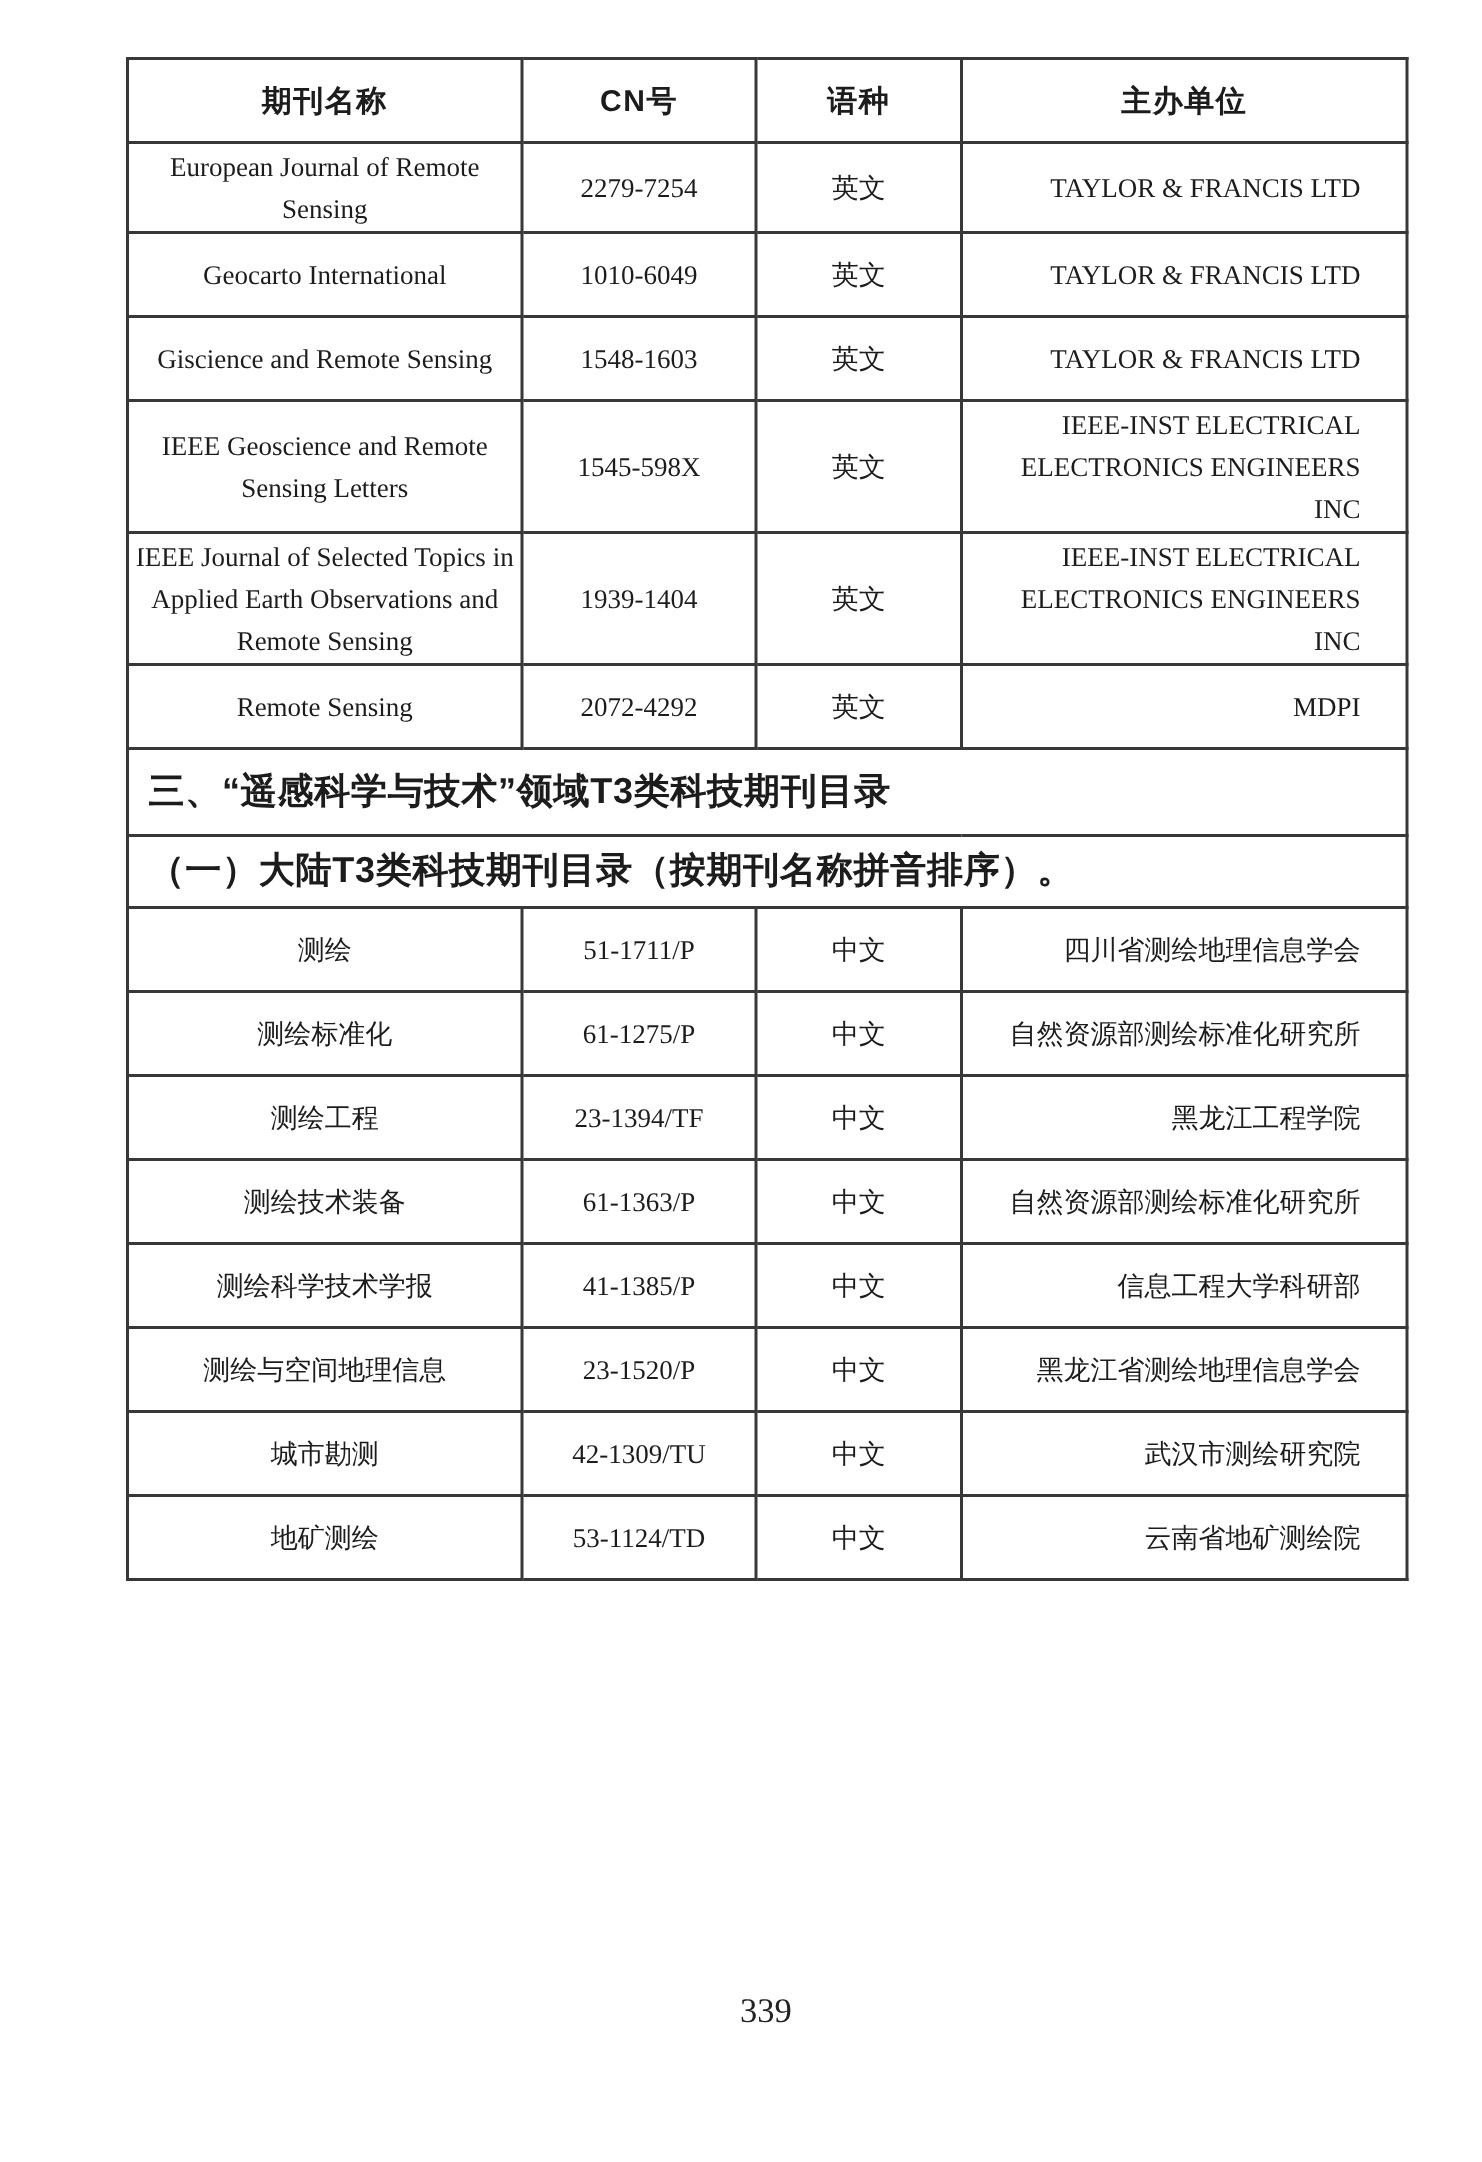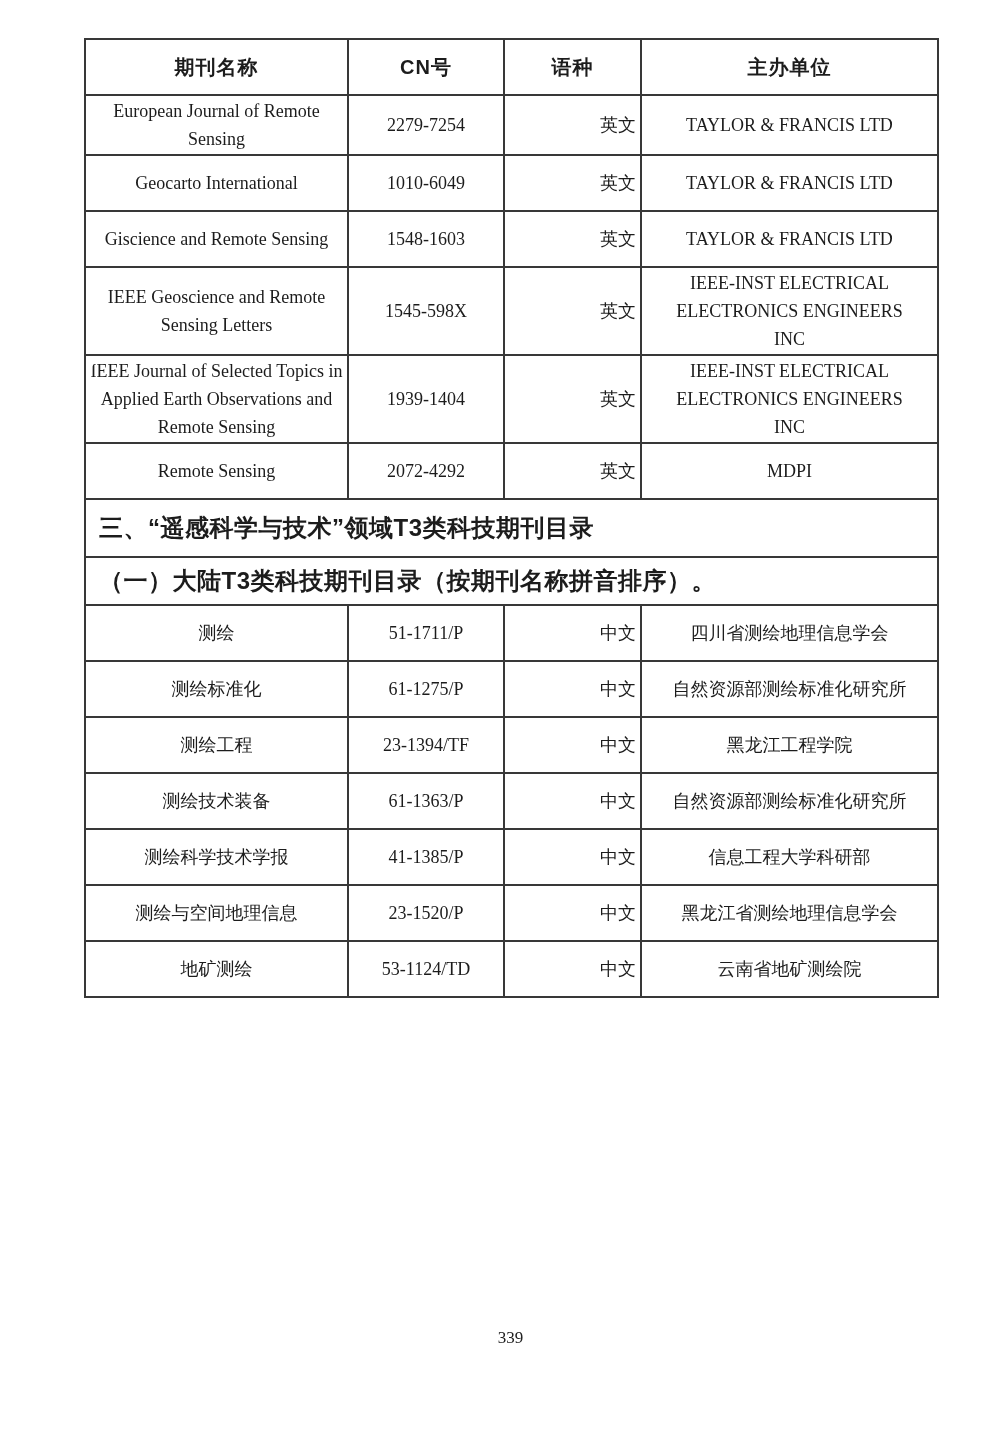--- a/index.html
+++ b/index.html
@@ -40,39 +40,39 @@
     letter-spacing: 1px;
   }
   .journal-table td {
     font-size: 18px;
     line-height: 28px;
     height: 52px;
     padding: 1px 8px;
   }
   td.journal-name-cell { padding: 1px 4px; border-radius: 26px; }
   td.cn-number-cell    { padding: 1px 4px; }
-  td.language-cell     { padding: 1px 4px; text-align: right; }
-  td.organization-cell { padding: 1px 30px; }
+  td.language-cell     { padding: 1px 4px; }
+  td.organization-cell { padding: 1px 30px; text-align: right; }
   tr.section-row td {
     font-family: "Liberation Sans", "DejaVu Sans", sans-serif;
     font-weight: bold;
     font-size: 24px;
     text-align: left;
     padding: 1px 6px 1px 13px;
     letter-spacing: 0.5px;
   }
   tr.section-row-8  td { height: 54px; }
   tr.section-row-9  td { height: 44px; }
   .page-number {
     position: absolute;
     left: 84px;
     width: 853px;
     top: 1328px;
     text-align: center;
-    font-size: 17px;
+    font-size: 23px;
     color: #222222;
   }
 </style>
 </head>
 <body>
 
 <div class="page">
 
   <table class="journal-table">
     <colgroup>
@@ -162,20 +162,26 @@
           <td class="language-cell">中文</td>
           <td class="organization-cell">信息工程大学科研部</td>
         </tr>
         <tr class="entry-row">
           <td class="journal-name-cell">测绘与空间地理信息</td>
           <td class="cn-number-cell">23-1520/P</td>
           <td class="language-cell">中文</td>
           <td class="organization-cell">黑龙江省测绘地理信息学会</td>
         </tr>
         <tr class="entry-row">
+          <td class="journal-name-cell">城市勘测</td>
+          <td class="cn-number-cell">42-1309/TU</td>
+          <td class="language-cell">中文</td>
+          <td class="organization-cell">武汉市测绘研究院</td>
+        </tr>
+        <tr class="entry-row">
           <td class="journal-name-cell">地矿测绘</td>
           <td class="cn-number-cell">53-1124/TD</td>
           <td class="language-cell">中文</td>
           <td class="organization-cell">云南省地矿测绘院</td>
         </tr>
       </tbody>
   </table>
 
   <div class="page-number">339</div>
 

